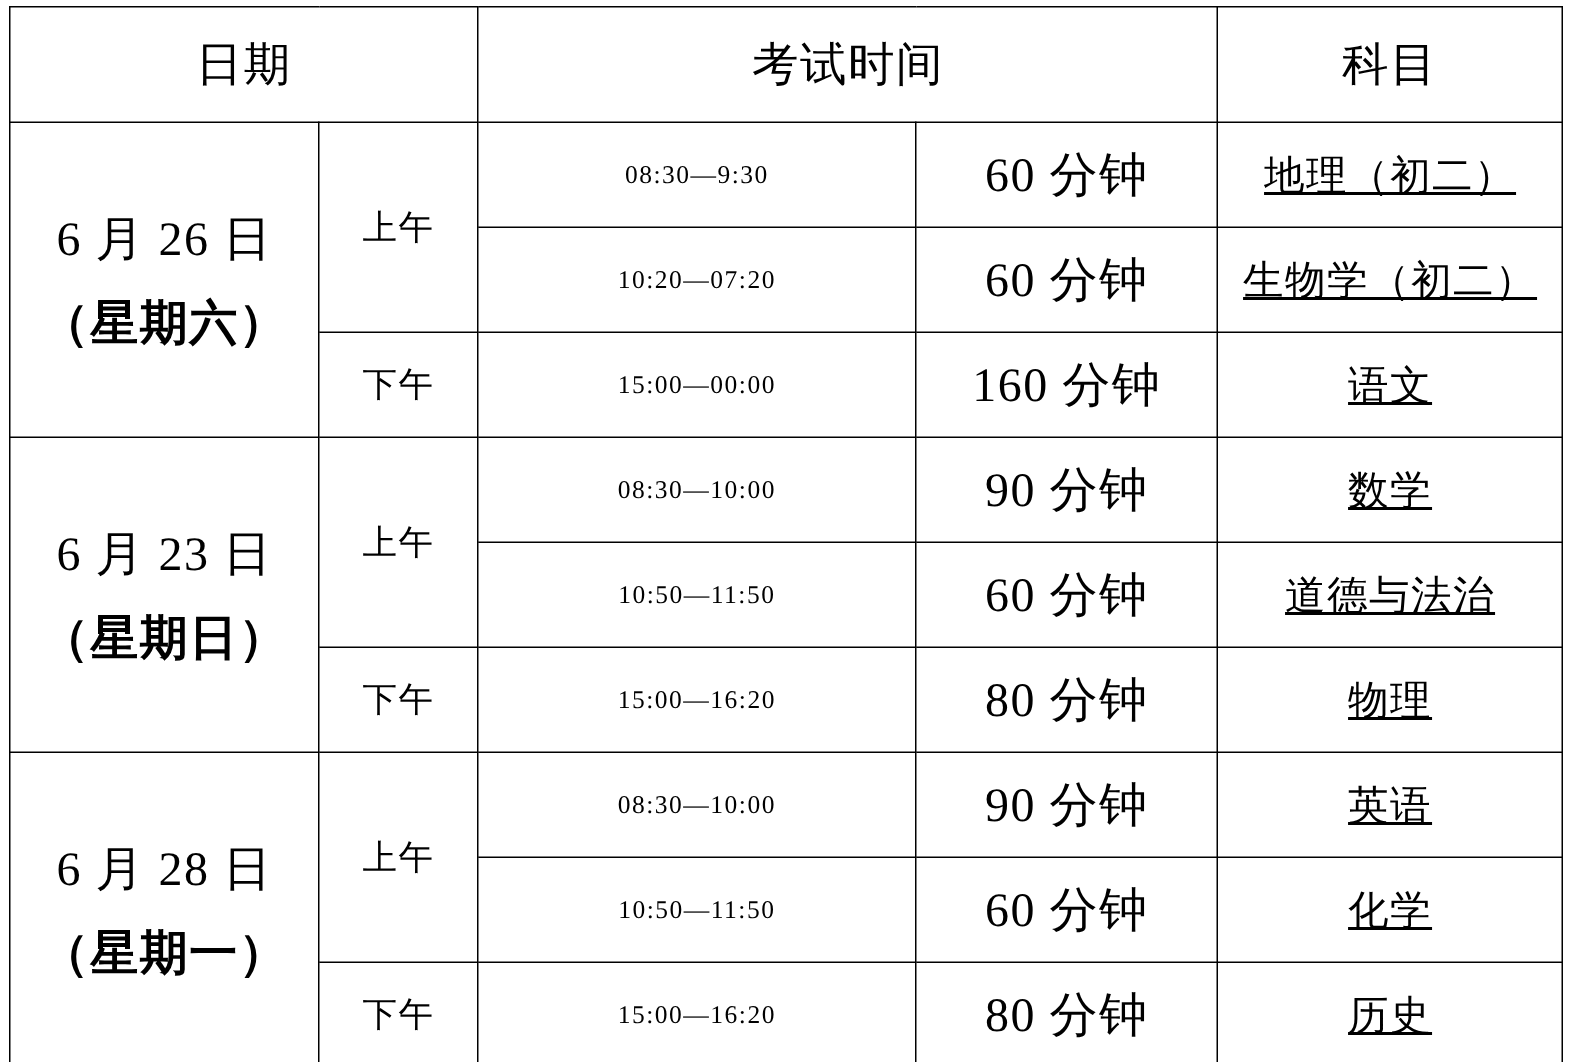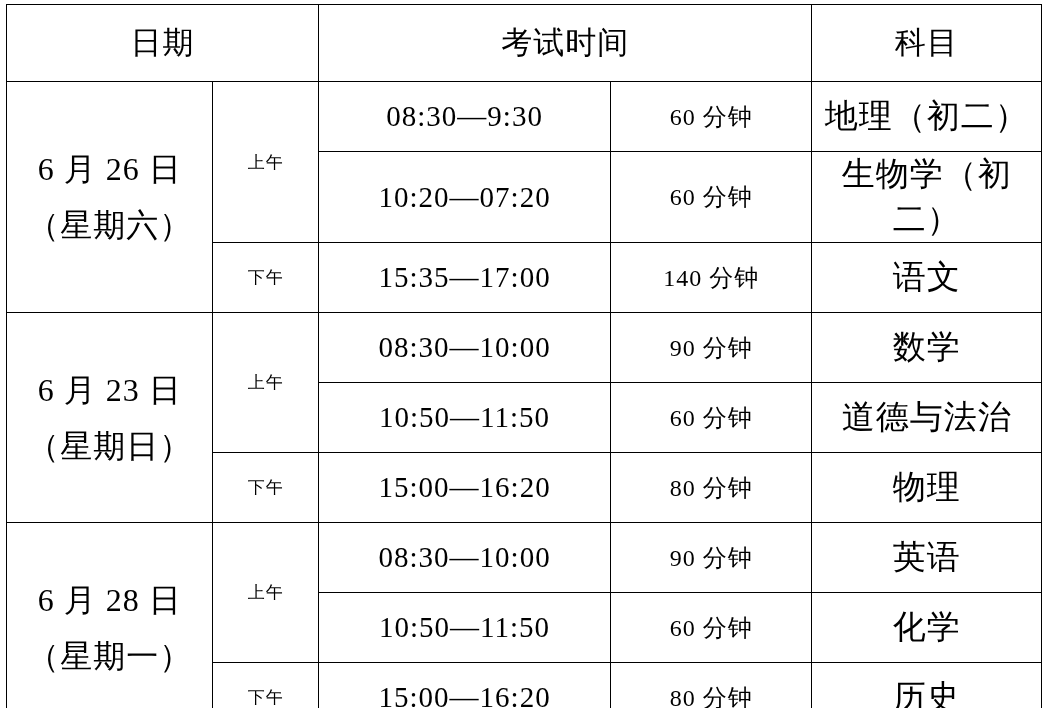--- a/index.html
+++ b/index.html
@@ -46,36 +46,38 @@
     height: 76px;
     letter-spacing: 3px;
   }
   .date-cell {
     font-size: 32px;
     line-height: 1.75;
     letter-spacing: 2px;
   }
   .date-cell .line2 {
     display: block;
+    font-weight: bold;
   }
   .half-cell {
-    font-size: 17px;
+    font-size: 23px;
     letter-spacing: 2px;
   }
   .time-cell {
-    font-size: 29px;
+    font-size: 17px;
     letter-spacing: 0.5px;
   }
   .dur-cell {
-    font-size: 24px;
+    font-size: 32px;
     letter-spacing: 1px;
   }
   .subject-cell {
-    font-size: 33px;
+    font-size: 27px;
     letter-spacing: 1px;
+    text-decoration: underline;
   }
   tbody tr { height: 70px; }
 </style>
 </head>
 <body>
 
 <div class="sheet">
   <table class="exam-table">
     <colgroup>
       <col class="col-date">
@@ -103,22 +105,22 @@
         <td class="dur-cell">60 分钟</td>
         <td class="subject-cell">地理（初二）</td>
       </tr>
       <tr>
         <td class="time-cell">10:20—07:20</td>
         <td class="dur-cell">60 分钟</td>
         <td class="subject-cell">生物学（初二）</td>
       </tr>
       <tr>
         <td class="half-cell">下午</td>
-        <td class="time-cell">15:35—17:00</td>
-        <td class="dur-cell">140 分钟</td>
+        <td class="time-cell">15:00—00:00</td>
+        <td class="dur-cell">160 分钟</td>
         <td class="subject-cell">语文</td>
       </tr>
 
       <tr>
         <td class="date-cell" rowspan="3">
           <span>6 月 23 日</span>
           <span class="line2">（星期日）</span>
         </td>
         <td class="half-cell" rowspan="2">上午</td>
         <td class="time-cell">08:30—10:00</td>

